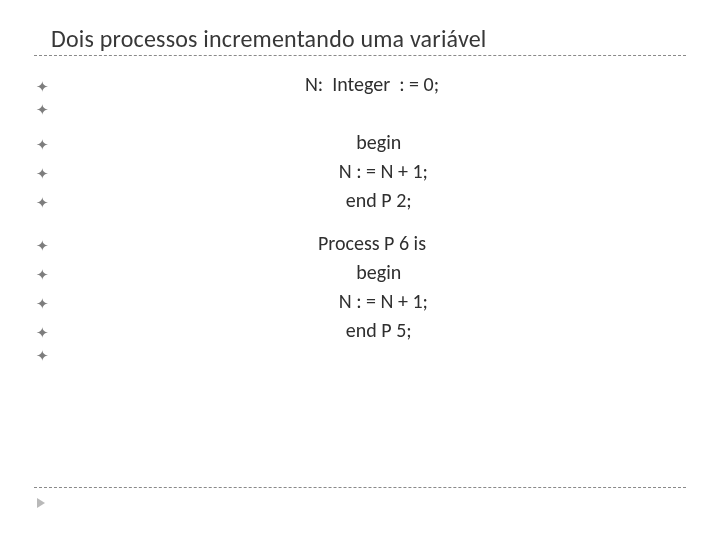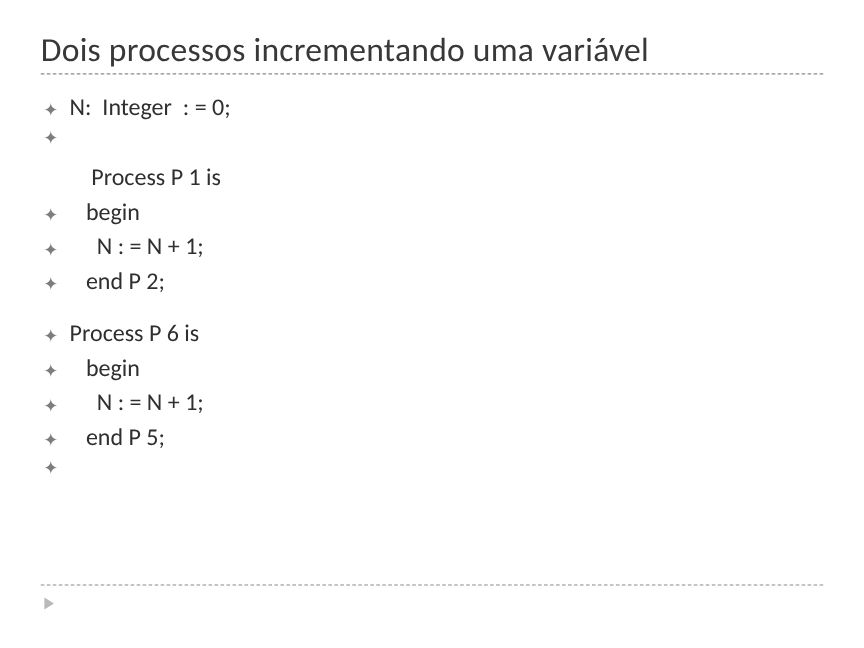--- a/index.html
+++ b/index.html
@@ -14,24 +14,24 @@
   }
   .slide {
     box-sizing: border-box;
     width: 720px;
     height: 540px;
     padding: 24px 34px 20px 34px;
     position: relative;
   }
   .title {
     font-family: "Calibri Light", "Calibri", "Segoe UI", Arial, sans-serif;
-    font-size: 28px;
+    font-size: 24px;
     font-weight: 400;
     color: #383838;
-    margin: 0 0 2px 0;
+    margin: 0 0 2px 17px;
     letter-spacing: 0.2px;
   }
   .title-rule {
     border: none;
     border-top: 1px dashed #8a8a8a;
     margin: 0 0 14px 0;
   }
   .content {
     padding-left: 2px;
   }
@@ -48,20 +48,21 @@
     flex: 0 0 auto;
     width: 22px;
     color: #7d7d7d;
     font-size: 15px;
     position: relative;
     top: 1px;
   }
   .text {
     flex: 1 1 auto;
     white-space: pre;
+    text-align: center;
   }
   .spacer {
     height: 0.9em;
   }
   .bottom-rule {
     position: absolute;
     left: 34px;
     right: 34px;
     bottom: 52px;
     border: none;
@@ -92,24 +93,20 @@
     <div class="line">
       <span class="bullet">✦</span>
       <span class="text">N:  Integer  : = 0;</span>
     </div>
 
     <div class="line">
       <span class="bullet">✦</span>
       <span class="text"></span>
     </div>
 
-    <div class="line">
-      <span class="bullet"></span>
-      <span class="text">    Process P 1 is</span>
-    </div>
 
     <div class="line">
       <span class="bullet">✦</span>
       <span class="text">   begin</span>
     </div>
 
     <div class="line">
       <span class="bullet">✦</span>
       <span class="text">     N : = N + 1;</span>
     </div>

